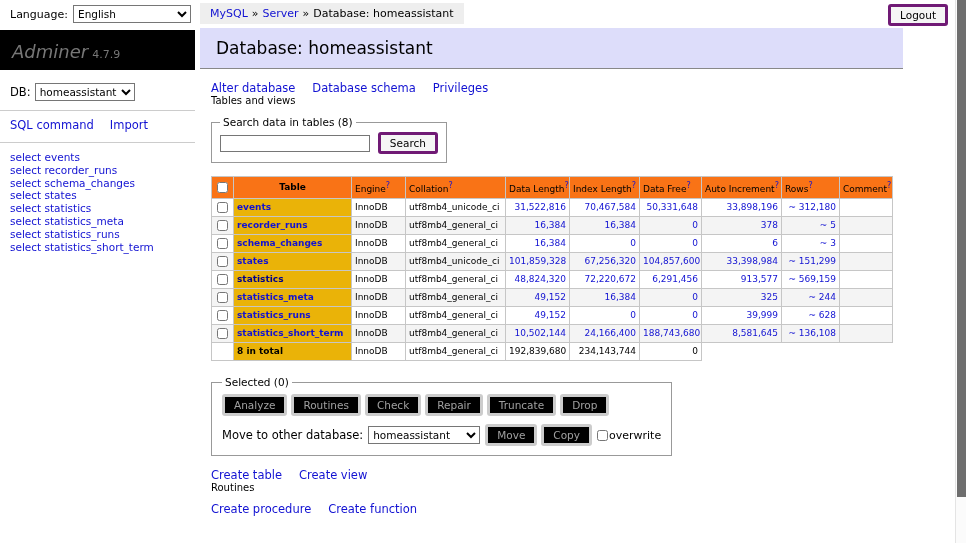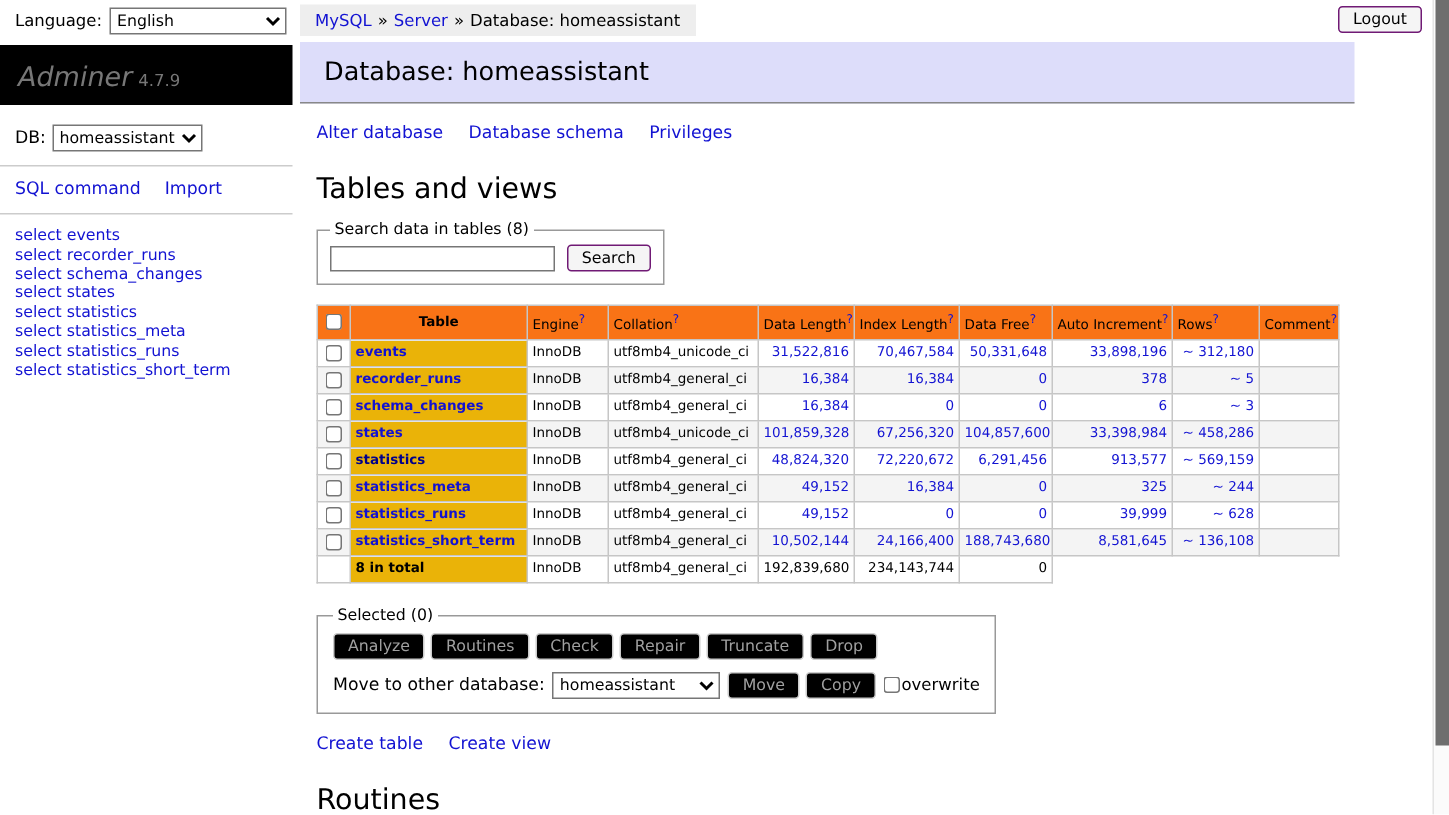--- a/index.html
+++ b/index.html
@@ -18,21 +18,21 @@
   #breadcrumb {
     position:absolute; left:200px; top:3px; background:#eeeeee;
     padding:4px 10px; font-size:11px; white-space:nowrap;
   }
   #breadcrumb .sep { color:#000; margin:0 4px; }
   #logout-btn { position:absolute; top:4px; right:18px; }
 
   
   button {
     font-family:inherit; font-size:10.5px; padding:2px 9px;
-    background:#f5f5f5; border:1px solid #701a75; border-radius:3px; color:#000;
+    background:#f5f5f5; border:3px solid #701a75; border-radius:3px; color:#000;
   }
   button.disabled { color:#a0a0a0; border-color:#ccc; background:#000000; }
   select {
     font-family:inherit; font-size:10.5px; height:18px;
     border:1px solid #767676; background:#fff;
   }
   input[type=text] {
     font-family:inherit; font-size:11px; height:17px;
     border:1px solid #767676; padding:1px 3px;
   }
@@ -55,21 +55,21 @@
 
   
   #content { position:absolute; left:200px; top:28px; width:703px; }
   #page-heading {
     background:#ddddfa; border-bottom:1px solid #888; height:41px;
     line-height:40px; padding-left:16px; font-size:17px; font-weight:normal; margin:0;
   }
   #content-inner { padding-left:11px; }
   .links-row { margin-top:12px; font-size:11.5px; }
   .links-row a { margin-right:17px; }
-  h3 { font-weight:normal; font-size:19px; margin:20px 0 0 0; }
+  h3 { font-weight:normal; font-size:10px; margin:0 0 0 0; }
 
   fieldset { border:1px solid #999; margin:10px 0 0 0; padding:4px 8px 8px 8px; display:inline-block; }
   legend { font-size:10.5px; padding:0 3px; }
   #search-fieldset input[type=text] { width:150px; vertical-align:middle; }
   #search-fieldset button { margin-left:4px; vertical-align:middle; }
 
   
   table { border-collapse:collapse; table-layout:fixed; width:681px; margin-top:13px; font-size:9px; }
   th, td {
     border:1px solid #c6c6c6; padding:2px 3px; height:13px; line-height:13px;
@@ -216,21 +216,21 @@
           </tr>
           <tr class="odd">
             <td class="cb"><input type="checkbox" style=""></td>
             <th><a>states</a></th>
             <td>InnoDB</td>
             <td>utf8mb4_unicode_ci</td>
             <td class="num"><a>101,859,328</a></td>
             <td class="num"><a>67,256,320</a></td>
             <td class="num"><a>104,857,600</a></td>
             <td class="num"><a>33,398,984</a></td>
-            <td class="num"><a>~ 458,286</a></td>
+            <td class="num"><a>~ 151,299</a></td>
             <td></td>
           </tr>
           <tr>
             <td class="cb"><input type="checkbox" style=""></td>
             <th><a class="visited">statistics</a></th>
             <td>InnoDB</td>
             <td>utf8mb4_general_ci</td>
             <td class="num"><a>48,824,320</a></td>
             <td class="num"><a>72,220,672</a></td>
             <td class="num"><a>6,291,456</a></td>

